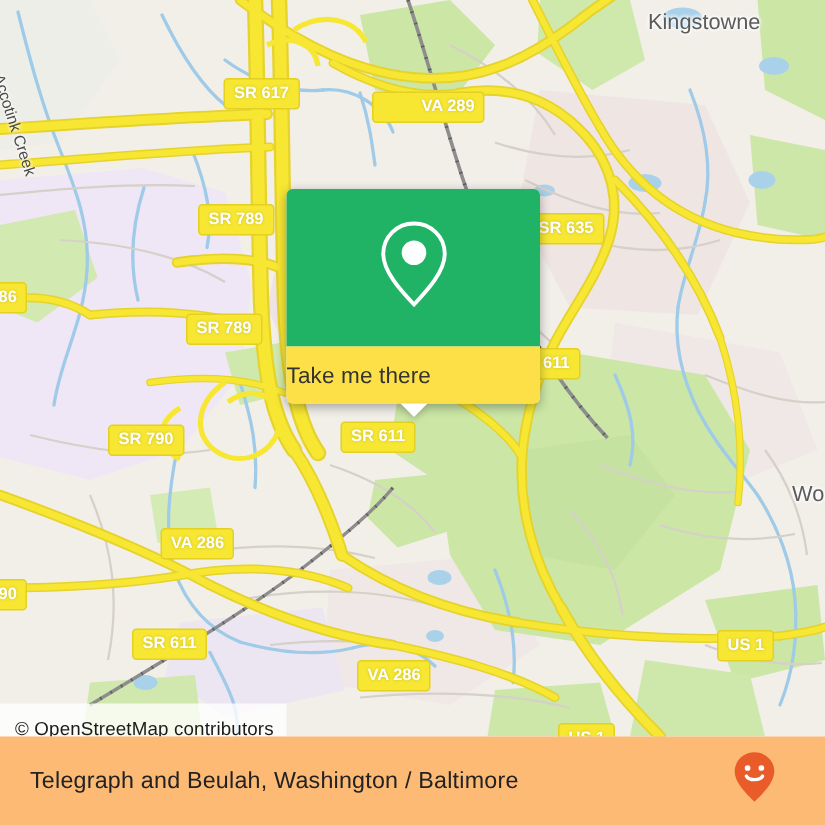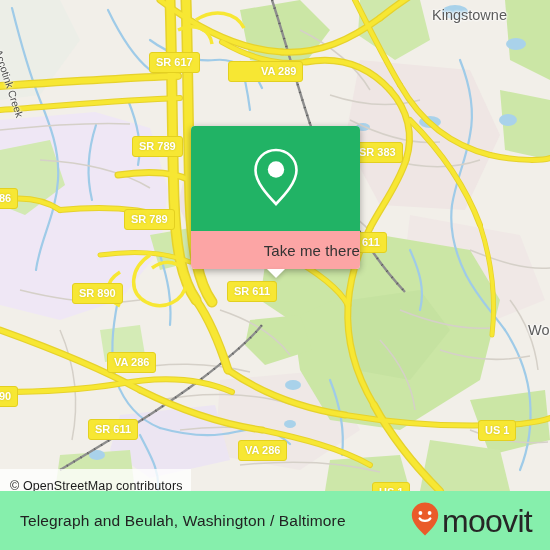--- a/index.html
+++ b/index.html
@@ -83,23 +83,23 @@
     z-index: 40;
   }
   .popup-head {
     height: 105px;
     background: #21b365;
     border-radius: 4px 4px 0 0;
     display: flex; align-items: center; justify-content: center;
   }
   .popup-body {
     height: 38px;
-    background: #fca5a5;
+    background: #fde047;
     border-radius: 0 0 4px 4px;
-    display: flex; align-items: center; justify-content: flex-end;
+    display: flex; align-items: center; justify-content: flex-start;
   }
   .popup-label {
     font-size: 15px;
     color: #333333;
     letter-spacing: .1px;
   }
   .popup-tail {
     position: absolute;
     left: 50%; bottom: -9px;
     margin-left: -9px;
@@ -108,25 +108,25 @@
     border-right: 9px solid transparent;
     border-top: 9px solid #ffffff;
     filter: drop-shadow(0 2px 2px rgba(0,0,0,.18));
   }
 
   
   .footer {
     position: absolute;
     left: 0; top: 491px;
     width: 550px; height: 59px;
-    background: #86efac;
+    background: #fdba74;
     display: flex;
     align-items: center;
     justify-content: space-between;
-    padding: 0 18px 0 20px;
+    padding: 0 32px 0 20px;
     box-sizing: border-box;
   }
   .footer-title {
     font-size: 15.5px;
     color: #222222;
     letter-spacing: .15px;
     white-space: nowrap;
   }
   .brand {
     display: flex;
@@ -328,27 +328,27 @@
         </g>
       </g>
     </svg>
 
     <div class="creek-label" style="left:4px; top:48px; transform:rotate(72deg); transform-origin:left top;">Accotink Creek</div>
 
     <div class="place" style="left:400px; top:7px;padding-left:32px;">Kingstowne</div>
     <div class="place" style="left:528px; top:322px;">Woo</div>
 
     <div class="shield" style="left:149px; top:52px;">SR 617</div>
-    <div class="shield" style="left:228px; top:61px;padding-left:32px;">VA 289</div>
+    <div class="shield" style="left:248px; top:61px;padding-left:32px;">VA 289</div>
     <div class="shield" style="left:132px; top:136px;">SR 789</div>
-    <div class="shield" style="left:352px; top:142px;">SR 383</div>
+    <div class="shield" style="left:352px; top:142px;">SR 635</div>
     <div class="shield" style="left:-8px; top:188px;">86</div>
     <div class="shield" style="left:124px; top:209px;">SR 789</div>
     <div class="shield" style="left:355px; top:232px;text-align:right;">611</div>
-    <div class="shield" style="left:72px; top:283px;">SR 890</div>
+    <div class="shield" style="left:72px; top:283px;">SR 790</div>
     <div class="shield" style="left:227px; top:281px;">SR 611</div>
     <div class="shield" style="left:107px; top:352px;">VA 286</div>
     <div class="shield" style="left:-8px; top:386px;">90</div>
     <div class="shield" style="left:88px; top:419px;">SR 611</div>
     <div class="shield" style="left:478px; top:420px;">US 1</div>
     <div class="shield" style="left:238px; top:440px;">VA 286</div>
     <div class="shield" style="left:372px; top:482px;">US 1</div>
 
     <div class="attrib">
       <span>© OpenStreetMap contributors</span>
@@ -376,17 +376,16 @@
     <div class="brand">
       <span>
         <svg width="30" height="36" viewBox="0 0 30 36" aria-hidden="true">
           <path d="M15 1.5 C7.6 1.5 1.8 7.2 1.8 14.2 C1.8 22 10 29.5 15 34.5
                    C20 29.5 28.2 22 28.2 14.2 C28.2 7.2 22.4 1.5 15 1.5 Z" fill="#ea5b2a"></path>
           <circle cx="10.4" cy="12" r="1.9" fill="#ffffff"></circle>
           <circle cx="19.6" cy="12" r="1.9" fill="#ffffff"></circle>
           <path d="M9.6 17.4 C11.4 20.6 18.6 20.6 20.4 17.4" fill="none" stroke="#ffffff" stroke-width="2.2" stroke-linecap="round"></path>
         </svg>
       </span>
-      <span class="brand-word">moovit</span>
     </div>
   </div>
 
 </div>
 
 </body></html>

